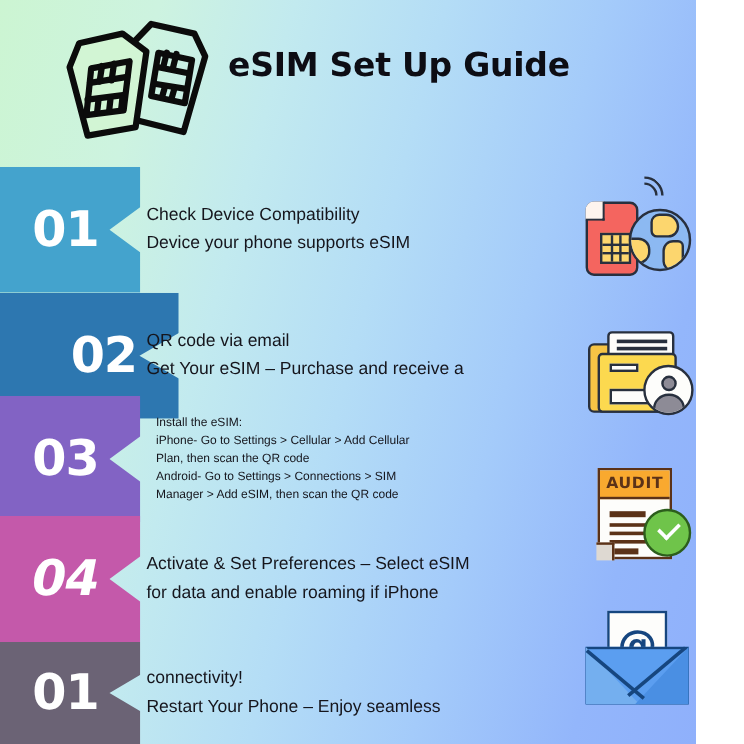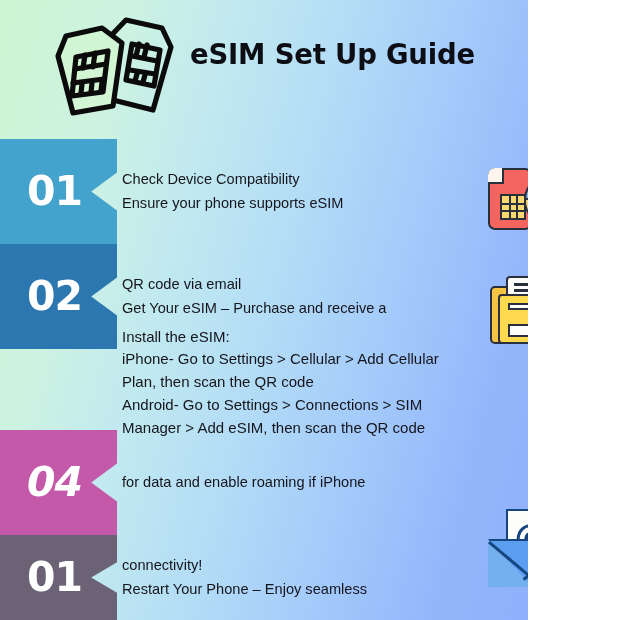--- a/index.html
+++ b/index.html
@@ -1,19 +1,19 @@
 <!DOCTYPE html>
 <html><head>
 <meta charset="utf-8">
 <style>
   html,body{margin:0;padding:0;}
   body{width:620px;height:620px;overflow:hidden;font-family:"Liberation Sans",sans-serif;}
 
   #infographic{
-    position:relative;width:528px;height:620px;
+    position:relative;width:580px;height:620px;
     background:linear-gradient(105deg,#ccf5d2 0%,#cdf3e0 18%,#c2eaef 33%,#b4ddf6 50%,#a4cbfa 68%,#93b6fb 86%,#8fb0fb 100%);
     overflow:hidden;
   }
 
   
   #header{position:absolute;left:0;top:0;width:620px;height:132px;}
   #sim-logo{position:absolute;left:40px;top:14px;width:140px;height:105px;}
   #title{
     position:absolute;left:190px;top:38px;width:400px;
     font-size:27.5px;font-weight:bold;color:#0d0d14;
@@ -129,49 +129,53 @@
 
     <div id="title">eSIM Set Up Guide</div>
   </div>
 
   <div class="step-row" style="top:139px;height:105px;">
     <div class="num-block" style="background:#44a3cd;">
       <span class="num-text">01</span>
     </div>
     <div class="step-text">
       <span class="line">Check Device Compatibility</span>
-      <span class="line">Ensure your phone supports eSIM</span>
+      <span class="line">Device your phone supports eSIM</span>
     </div>
   </div>
 
   <div class="step-row" style="top:244px;height:105px;">
-    <div class="num-block" style="background:#2d77b0;">
+    <div class="num-block" style="background:#2d77b0;padding-left:32px;">
       <span class="num-text">02</span>
     </div>
     <div class="step-text">
       <span class="line">QR code via email</span>
       <span class="line">Get Your eSIM – Purchase and receive a</span>
     </div>
   </div>
 
   <div class="step-row" style="top:330px;height:105px;">
-    <div class="step-text" style="font-size:15px;line-height:1.52;">
+    <div class="num-block" style="background:#8263c4;">
+      <span class="num-text">03</span>
+    </div>
+    <div class="step-text" style="font-size:10px;line-height:1.52;margin-left:8px;">
       <span class="line">Install the eSIM:</span>
       <span class="line">iPhone- Go to Settings &gt; Cellular &gt; Add Cellular</span>
       <span class="line">Plan, then scan the QR code</span>
       <span class="line">Android- Go to Settings &gt; Connections &gt; SIM</span>
       <span class="line">Manager &gt; Add eSIM, then scan the QR code</span>
     </div>
   </div>
 
   <div class="step-row" style="top:430px;height:105px;">
     <div class="num-block" style="background:#c459aa;font-style:italic;">
       <span class="num-text">04</span>
     </div>
     <div class="step-text">
+      <span class="line">Activate &amp; Set Preferences – Select eSIM</span>
       <span class="line">for data and enable roaming if iPhone</span>
     </div>
   </div>
 
   <div class="step-row" style="top:535px;height:85px;">
     <div class="num-block" style="background:#6b6375;">
       <span class="num-text">01</span>
     </div>
     <div class="step-text">
       <span class="line">connectivity!</span>
@@ -206,20 +210,32 @@
     <div class="fp-front">
       <div class="fp-bar" style="left:8px;top:7px;width:24px;height:7px;"></div>
       <div class="fp-bar" style="left:8px;top:28px;width:34px;height:13px;"></div>
     </div>
     <div class="fp-badge">
       <div class="fp-head"></div>
       <div class="fp-body"></div>
     </div>
   </div>
 
+  <div class="icon-wrap" style="left:486px;top:382px;">
+    <div class="ad-doc">
+      <div class="ad-hdr">AUDIT</div>
+      <div class="ad-line" style="top:34px;width:30px;height:5px;"></div>
+      <div class="ad-line" style="top:44px;width:44px;"></div>
+      <div class="ad-line" style="top:51px;width:44px;"></div>
+      <div class="ad-line" style="top:58px;width:44px;"></div>
+      <div class="ad-line" style="top:65px;width:24px;height:5px;"></div>
+      <div class="ad-fold"></div>
+    </div>
+    <div class="ad-check"></div>
+  </div>
 
   <div class="icon-wrap" style="left:484px;top:505px;">
     <div class="en-letter">@</div>
     <div class="en-body"></div>
     <div class="en-flapL"></div>
     <div class="en-flapR"></div>
     <div class="en-edge" style="left:6px;top:36px;width:62px;transform:rotate(40deg);"></div>
     <div class="en-edge" style="left:88px;top:36px;width:62px;transform:rotate(140deg);"></div>
   </div>
 

